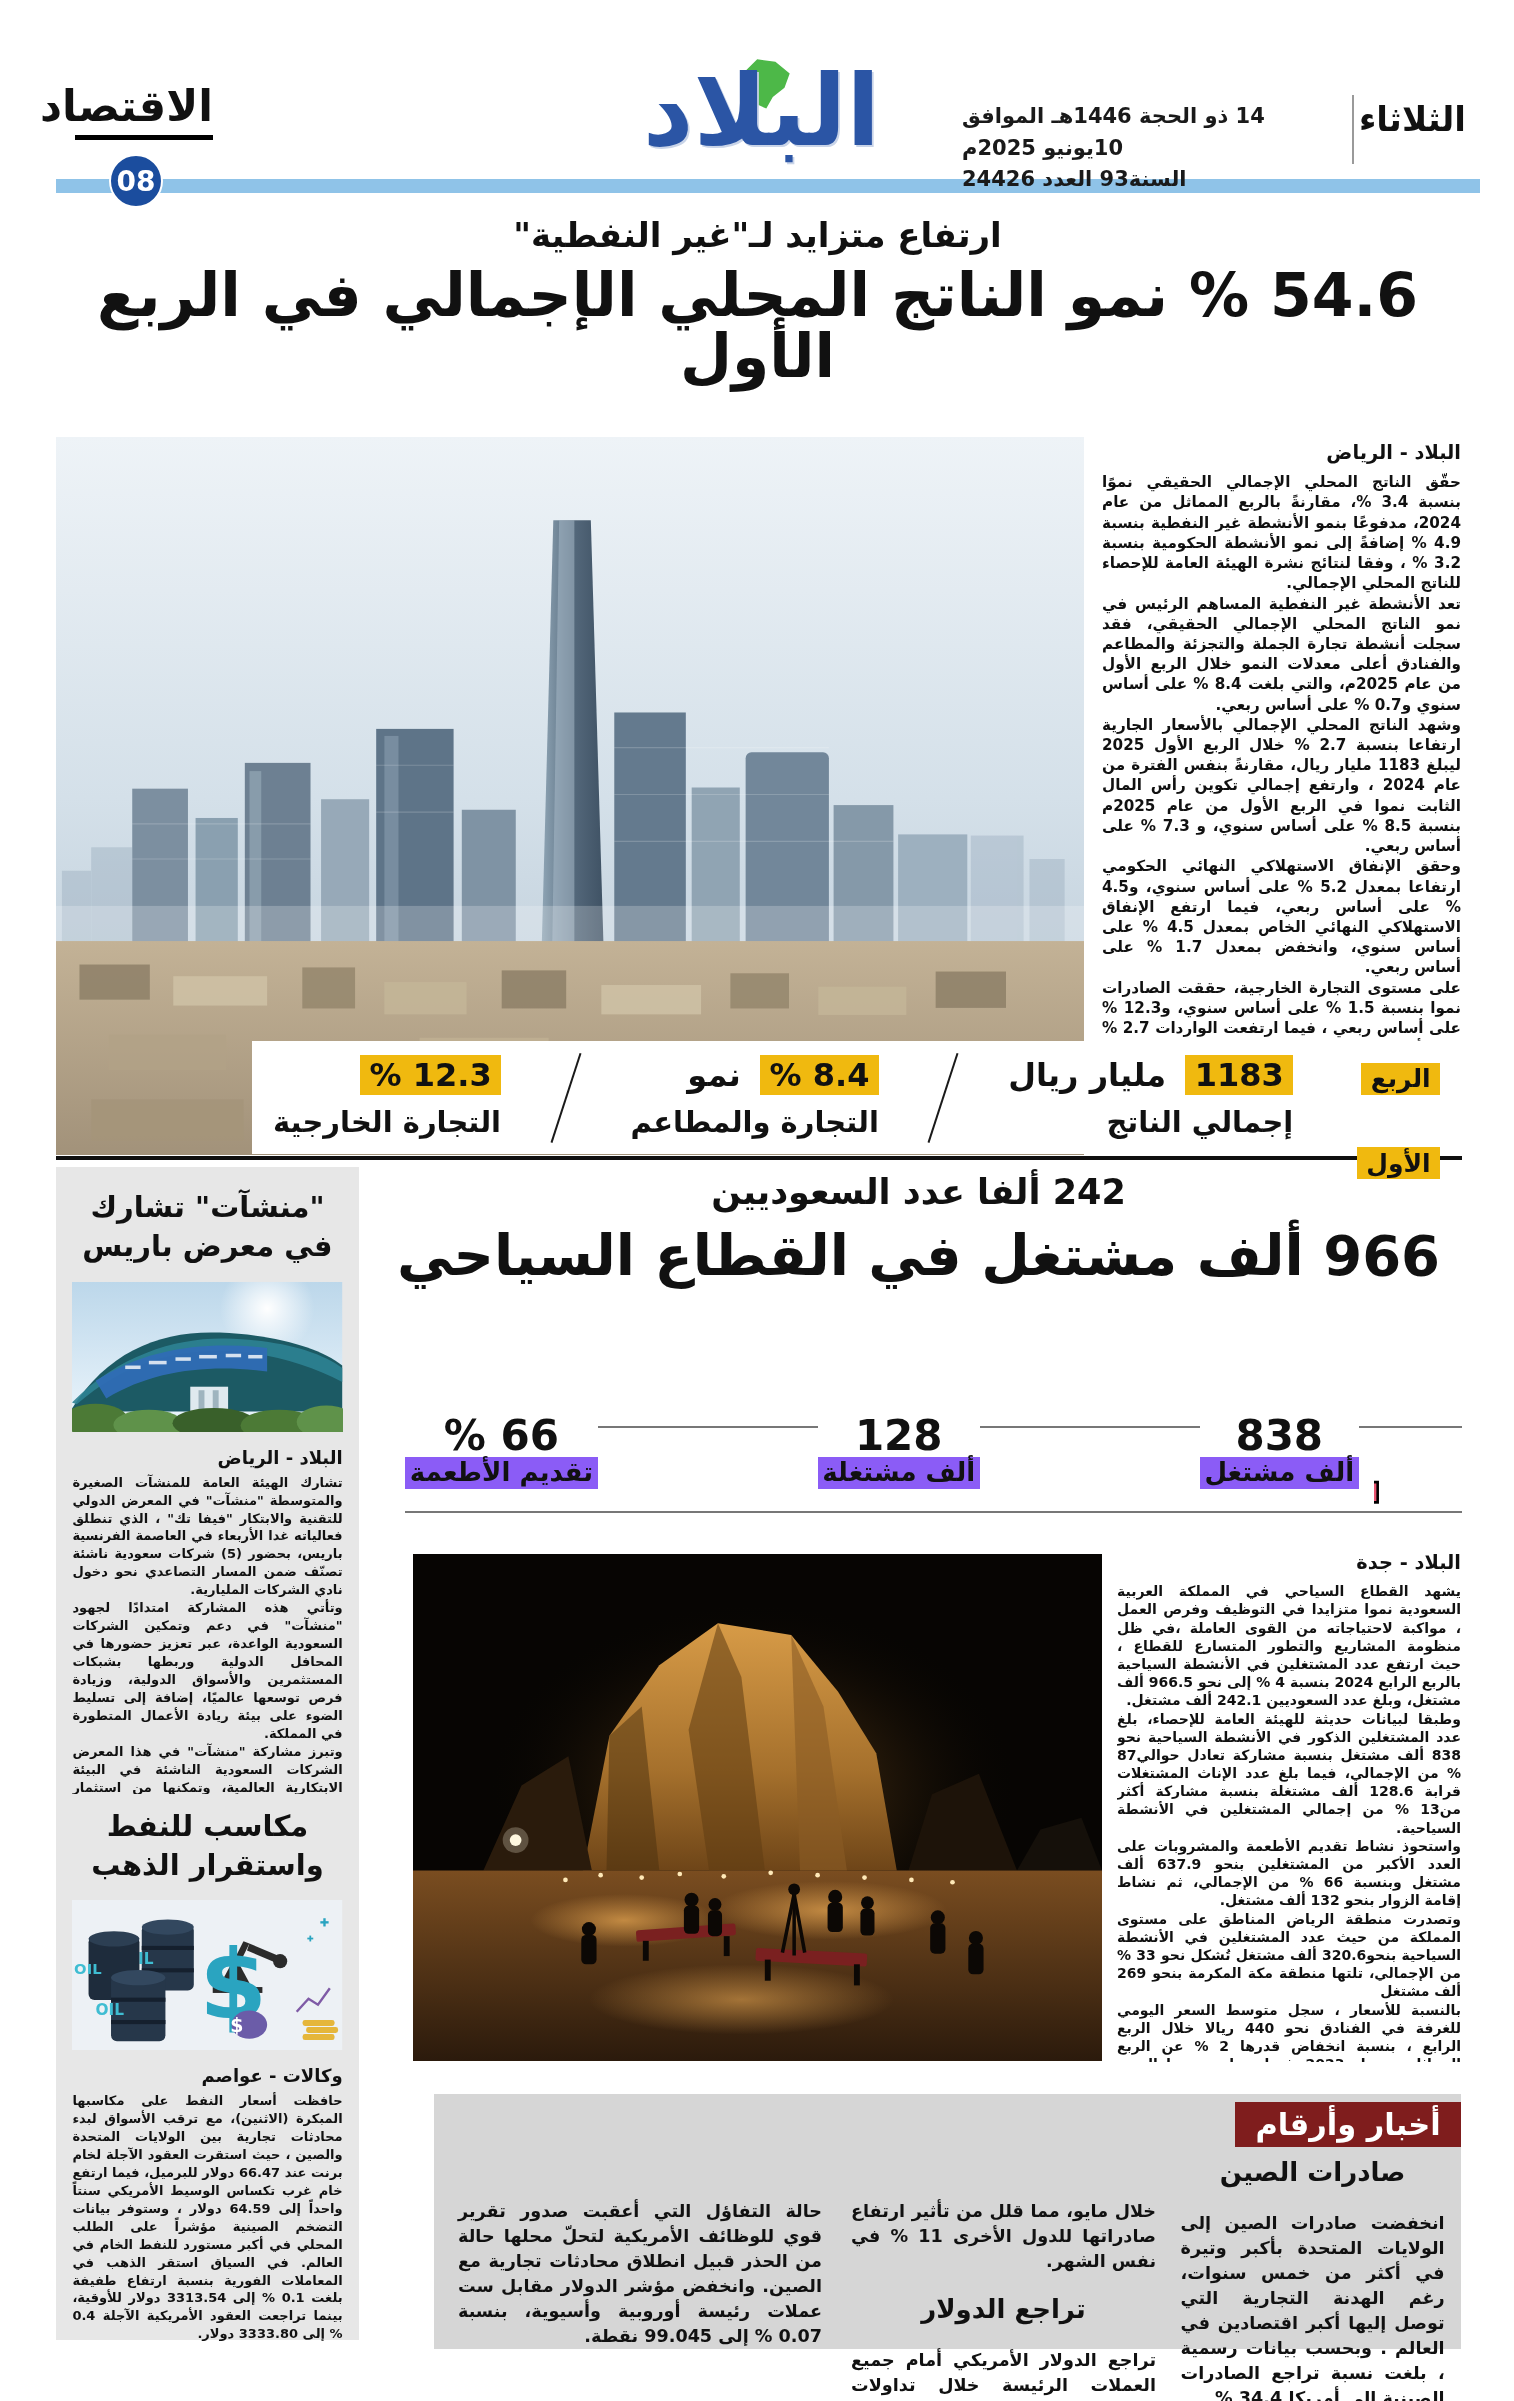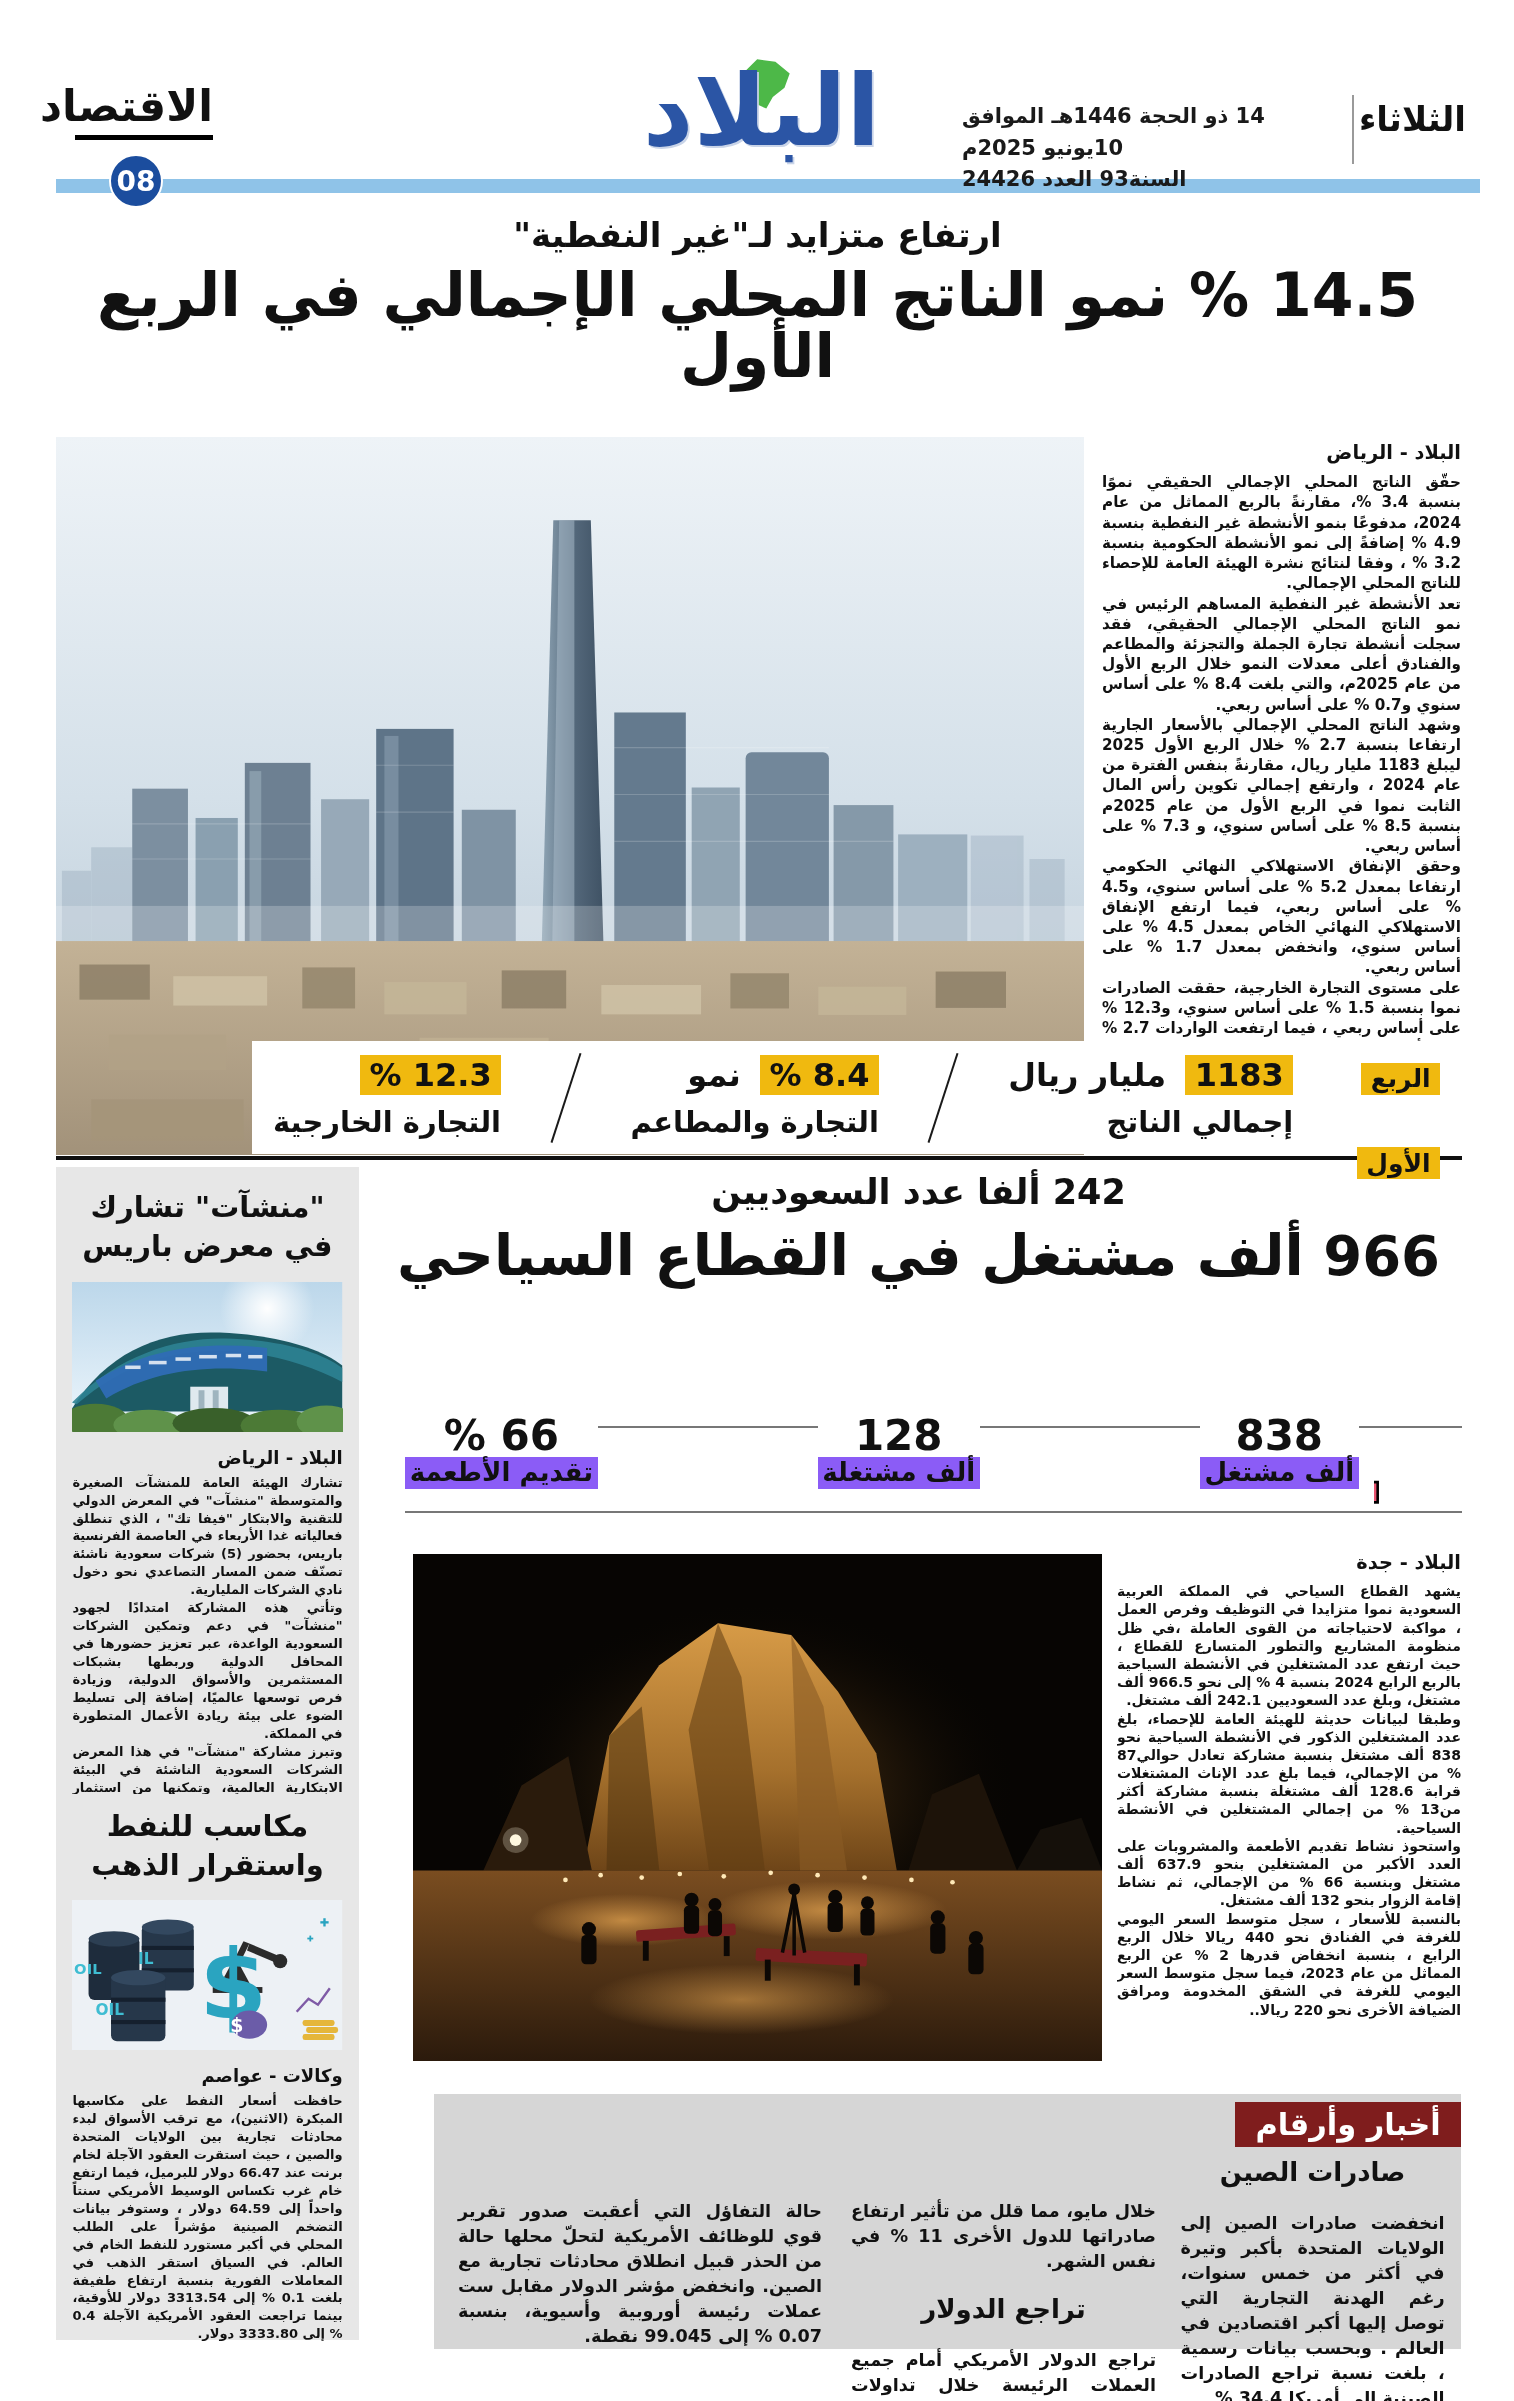--- a/index.html
+++ b/index.html
@@ -106,21 +106,21 @@
 </div>
 
 <div class="abs weekday">الثلاثاء</div>
 <div class="abs head-vline"></div>
 <div class="abs date-block">
   <div class="date-line">14 ذو الحجة 1446هـ الموافق 10يونيو 2025م</div>
   <div class="issue-line">السنة93 العدد 24426</div>
 </div>
 
 <div class="abs kicker">ارتفاع متزايد لـ"غير النفطية"</div>
-<div class="abs main-headline">14.5 % نمو الناتج المحلي الإجمالي في الربع الأول</div>
+<div class="abs main-headline">54.6 % نمو الناتج المحلي الإجمالي في الربع الأول</div>
 
 <div class="abs main-photo">
   <svg width="1028" height="718" viewBox="0 0 1753 1225" preserveAspectRatio="none">
     <defs>
       <linearGradient id="sky" x1="0" y1="0" x2="0" y2="1">
         <stop offset="0" stop-color="#eef3f7"></stop>
           <stop offset="0.7" stop-color="#d4e0e9"></stop>
           <stop offset="1" stop-color="#c6d4df"></stop>
       </linearGradient>
       <linearGradient id="ground" x1="0" y1="0" x2="0" y2="1">
@@ -447,20 +447,21 @@
     </g>
     <circle cx="650" cy="572" r="10" fill="#0c0805"></circle>
   </svg>
 </div>
 
 <div class="abs tour-col">
   <div class="byline">البلاد - جدة</div>
   <p>يشهد القطاع السياحي في المملكة العربية السعودية نموا متزايدا في التوظيف وفرص العمل ، مواكبة لاحتياجاته من القوى العاملة ،في ظل منظومة المشاريع والتطور المتسارع للقطاع ، حيث ارتفع عدد المشتغلين في الأنشطة السياحية بالربع الرابع 2024 بنسبة 4 % إلى نحو 966.5 ألف مشتغل، وبلغ عدد السعوديين 242.1 ألف مشتغل.</p>
   <p>وطبقا لبيانات حديثة للهيئة العامة للإحصاء، بلغ عدد المشتغلين الذكور في الأنشطة السياحية نحو 838 ألف مشتغل بنسبة مشاركة تعادل حوالي87 % من الإجمالي، فيما بلغ عدد الإناث المشتغلات قرابة 128.6 ألف مشتغلة بنسبة مشاركة أكثر من13 % من إجمالي المشتغلين في الأنشطة السياحية.</p>
   <p>واستحوذ نشاط تقديم الأطعمة والمشروبات على العدد الأكبر من المشتغلين بنحو 637.9 ألف مشتغل وبنسبة 66 % من الإجمالي، ثم نشاط إقامة الزوار بنحو 132 ألف مشتغل.</p>
+  <p>وتصدرت منطقة الرياض المناطق على مستوى المملكة من حيث عدد المشتغلين في الأنشطة السياحية بنحو320.6 ألف مشتغل تُشكل نحو 33 % من الإجمالي، تلتها منطقة مكة المكرمة بنحو 269 ألف مشتغل</p>
   <p>بالنسبة للأسعار ، سجل متوسط السعر اليومي للغرفة في الفنادق نحو 440 ريالا خلال الربع الرابع ، بنسبة انخفاض قدرها 2 % عن الربع المماثل من عام 2023، فيما سجل متوسط السعر اليومي للغرفة في الشقق المخدومة ومرافق الضيافة الأخرى نحو 220 ريالا..</p>
 </div>
 
 <div class="abs nn-box">
   <div class="nn-col nn-col-right">
     <div class="nn-title">صادرات الصين</div>
     <div class="nn-text">انخفضت صادرات الصين إلى الولايات المتحدة بأكبر وتيرة في أكثر من خمس سنوات، رغم الهدنة التجارية التي توصل إليها أكبر اقتصادين في العالم . وبحسب بيانات رسمية ، بلغت نسبة تراجع الصادرات الصينية إلى أمريكا 34.4 %</div>
   </div>
   <div class="nn-col nn-col-mid">
     <div class="nn-text">خلال مايو، مما قلل من تأثير ارتفاع صادراتها للدول الأخرى 11 % في نفس الشهر.</div>

